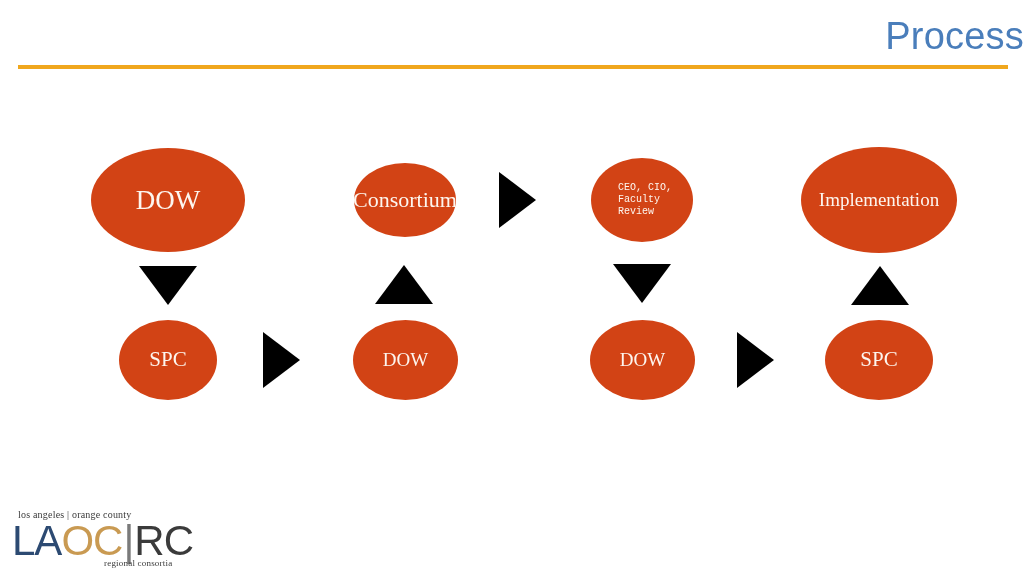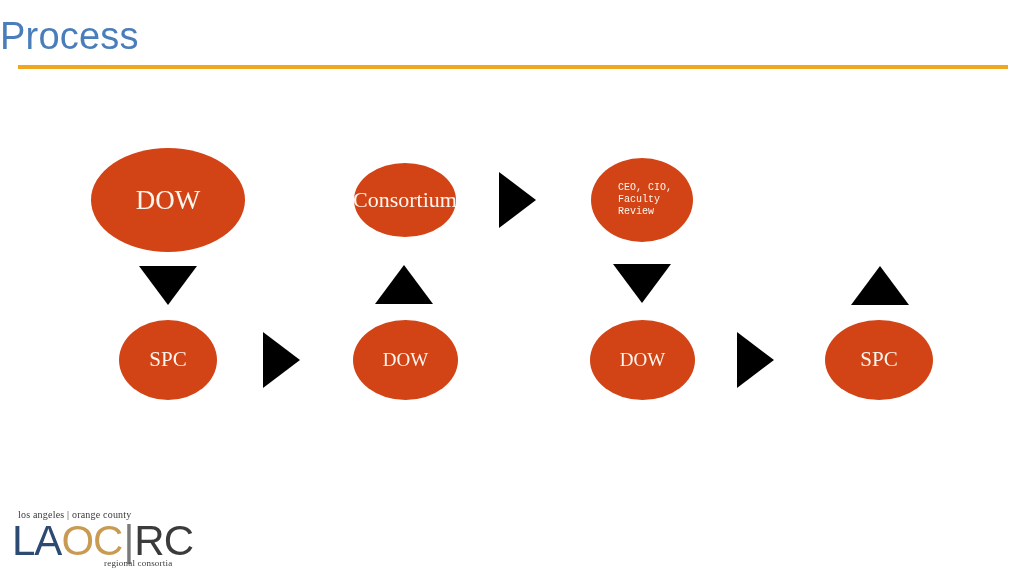--- a/index.html
+++ b/index.html
@@ -14,21 +14,21 @@
     overflow: hidden;
     font-family: "Liberation Sans", sans-serif;
   }
 
   
   #slide-title {
     position: absolute;
     left: 0;
     top: 12px;
     width: 1024px;
-    text-align: left;
+    text-align: right;
     font-family: "Liberation Sans", sans-serif;
     font-size: 38px;
     font-weight: 400;
     color: #4a7ebb;
     letter-spacing: 0.2px;
     line-height: 48px;
   }
 
   #title-rule {
     position: absolute;
@@ -212,20 +212,23 @@
   </div>
 
   <div class="arrow arrow-down" id="arrow-review-dow3"></div>
 
   <div class="node" id="node-dow-3">
     <span class="node-label">DOW</span>
   </div>
 
   <div class="arrow arrow-right" id="arrow-dow3-spc2"></div>
 
+  <div class="node" id="node-implementation">
+    <span class="node-label">Implementation</span>
+  </div>
 
   <div class="arrow arrow-up" id="arrow-spc2-implementation"></div>
 
   <div class="node" id="node-spc-2">
     <span class="node-label">SPC</span>
   </div>
 
 </div>
 
 <div id="logo">

